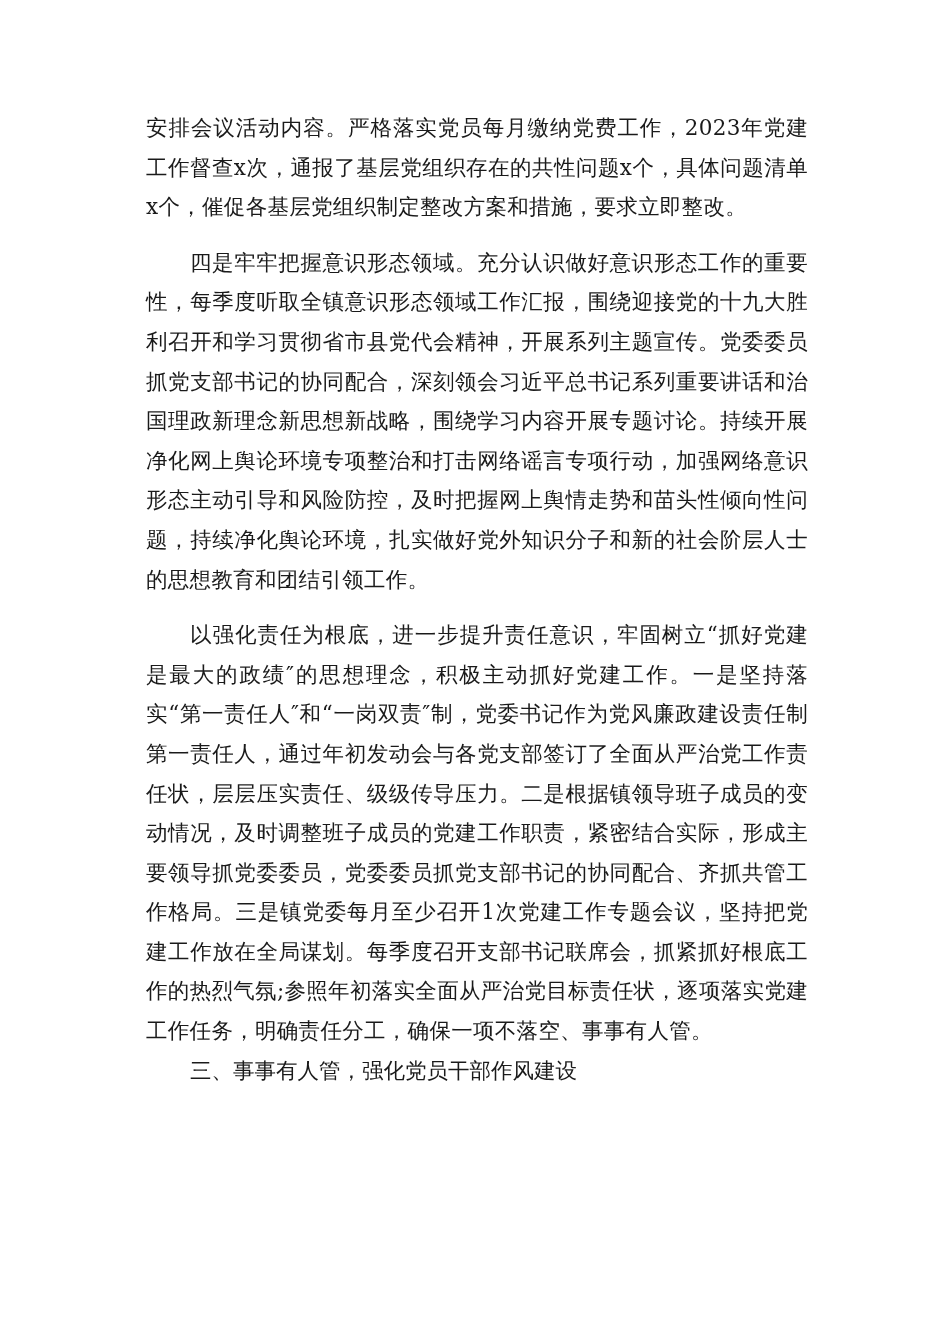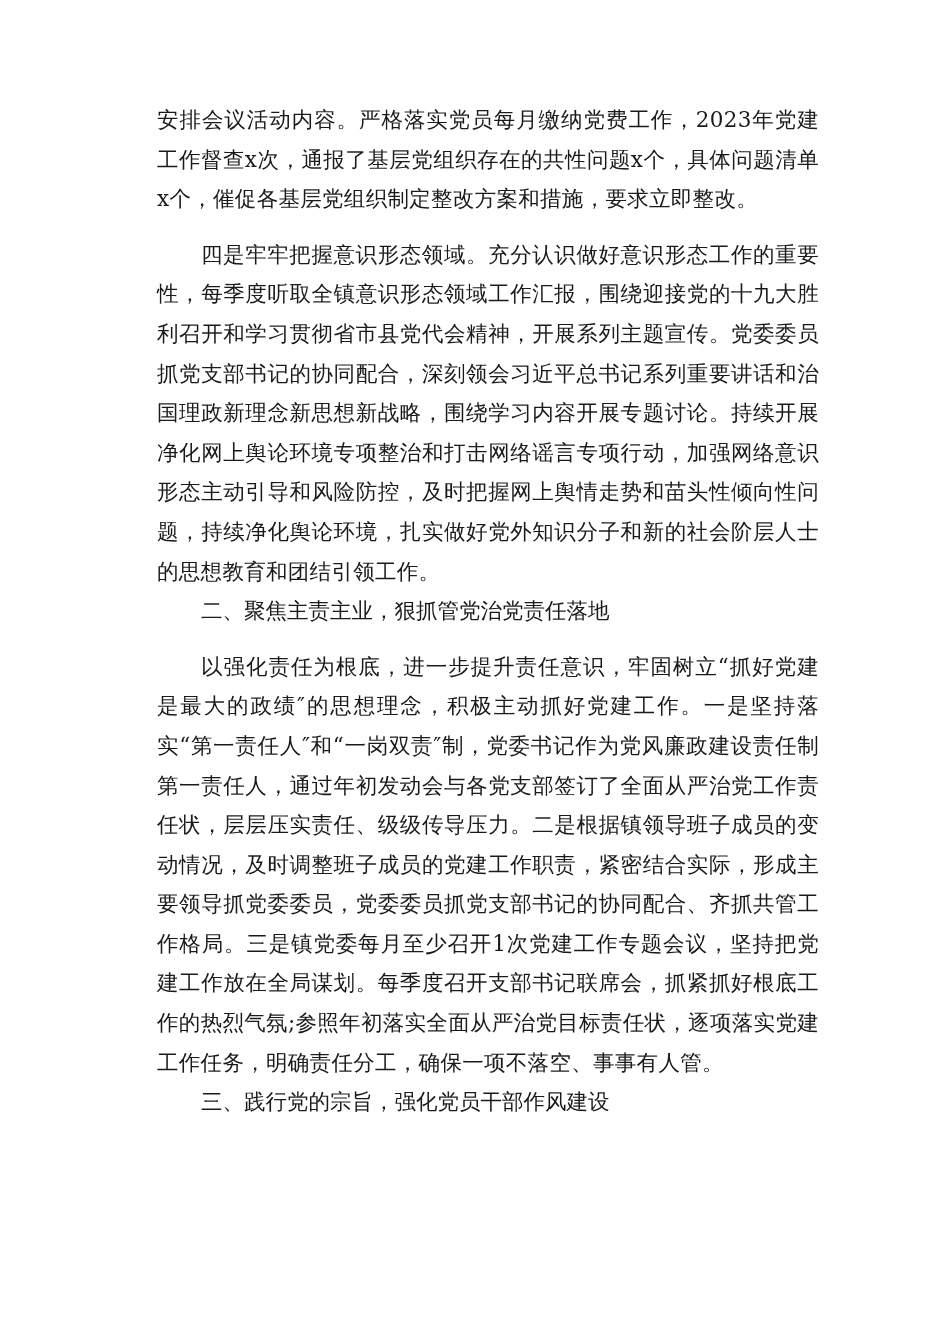--- a/index.html
+++ b/index.html
@@ -1,26 +1,25 @@
 <!DOCTYPE html>
 <html><head>
 <meta charset="utf-8">
 <style>
   html, body { margin: 0; padding: 0; background: #ffffff; }
   body { width: 950px; height: 1344px; position: relative; overflow: hidden;
          font-family: "DejaVu Serif", "Liberation Serif", serif; color: #1a1a1a; }
-  .page { position: absolute; left: 146px; top: 100px; width: 662px; margin-left: 11px; }
+  .page { position: absolute; left: 146px; top: 108px; width: 662px; }
   .para { margin: 0; font-size: 21.5px; line-height: 39.6px; letter-spacing: 0.3px;
           text-align: justify; text-justify: inter-character; }
   .indent { text-indent: 44px; }
   .gap { margin-top: 16px; }
   .heading { margin: 0; font-size: 21.5px; line-height: 39.6px; text-indent: 44px; }
 </style>
 </head>
 <body>
 
 <div class="page">
   <p class="para">安排会议活动内容。严格落实党员每月缴纳党费工作，2023年党建工作督查x次，通报了基层党组织存在的共性问题x个，具体问题清单x个，催促各基层党组织制定整改方案和措施，要求立即整改。</p>
   <p class="para indent gap">四是牢牢把握意识形态领域。充分认识做好意识形态工作的重要性，每季度听取全镇意识形态领域工作汇报，围绕迎接党的十九大胜利召开和学习贯彻省市县党代会精神，开展系列主题宣传。党委委员抓党支部书记的协同配合，深刻领会习近平总书记系列重要讲话和治国理政新理念新思想新战略，围绕学习内容开展专题讨论。持续开展净化网上舆论环境专项整治和打击网络谣言专项行动，加强网络意识形态主动引导和风险防控，及时把握网上舆情走势和苗头性倾向性问题，持续净化舆论环境，扎实做好党外知识分子和新的社会阶层人士的思想教育和团结引领工作。</p>
-  <p class="heading gap">二、聚焦主责主业，狠抓管党治党责任落地</p>
   <p class="para indent gap">以强化责任为根底，进一步提升责任意识，牢固树立“抓好党建是最大的政绩″的思想理念，积极主动抓好党建工作。一是坚持落实“第一责任人″和“一岗双责″制，党委书记作为党风廉政建设责任制第一责任人，通过年初发动会与各党支部签订了全面从严治党工作责任状，层层压实责任、级级传导压力。二是根据镇领导班子成员的变动情况，及时调整班子成员的党建工作职责，紧密结合实际，形成主要领导抓党委委员，党委委员抓党支部书记的协同配合、齐抓共管工作格局。三是镇党委每月至少召开1次党建工作专题会议，坚持把党建工作放在全局谋划。每季度召开支部书记联席会，抓紧抓好根底工作的热烈气氛;参照年初落实全面从严治党目标责任状，逐项落实党建工作任务，明确责任分工，确保一项不落空、事事有人管。</p>
-  <p class="heading gap">三、践行党的宗旨，强化党员干部作风建设</p>
+  <p class="heading gap">三、事事有人管，强化党员干部作风建设</p>
 </div>
 
 </body></html>

